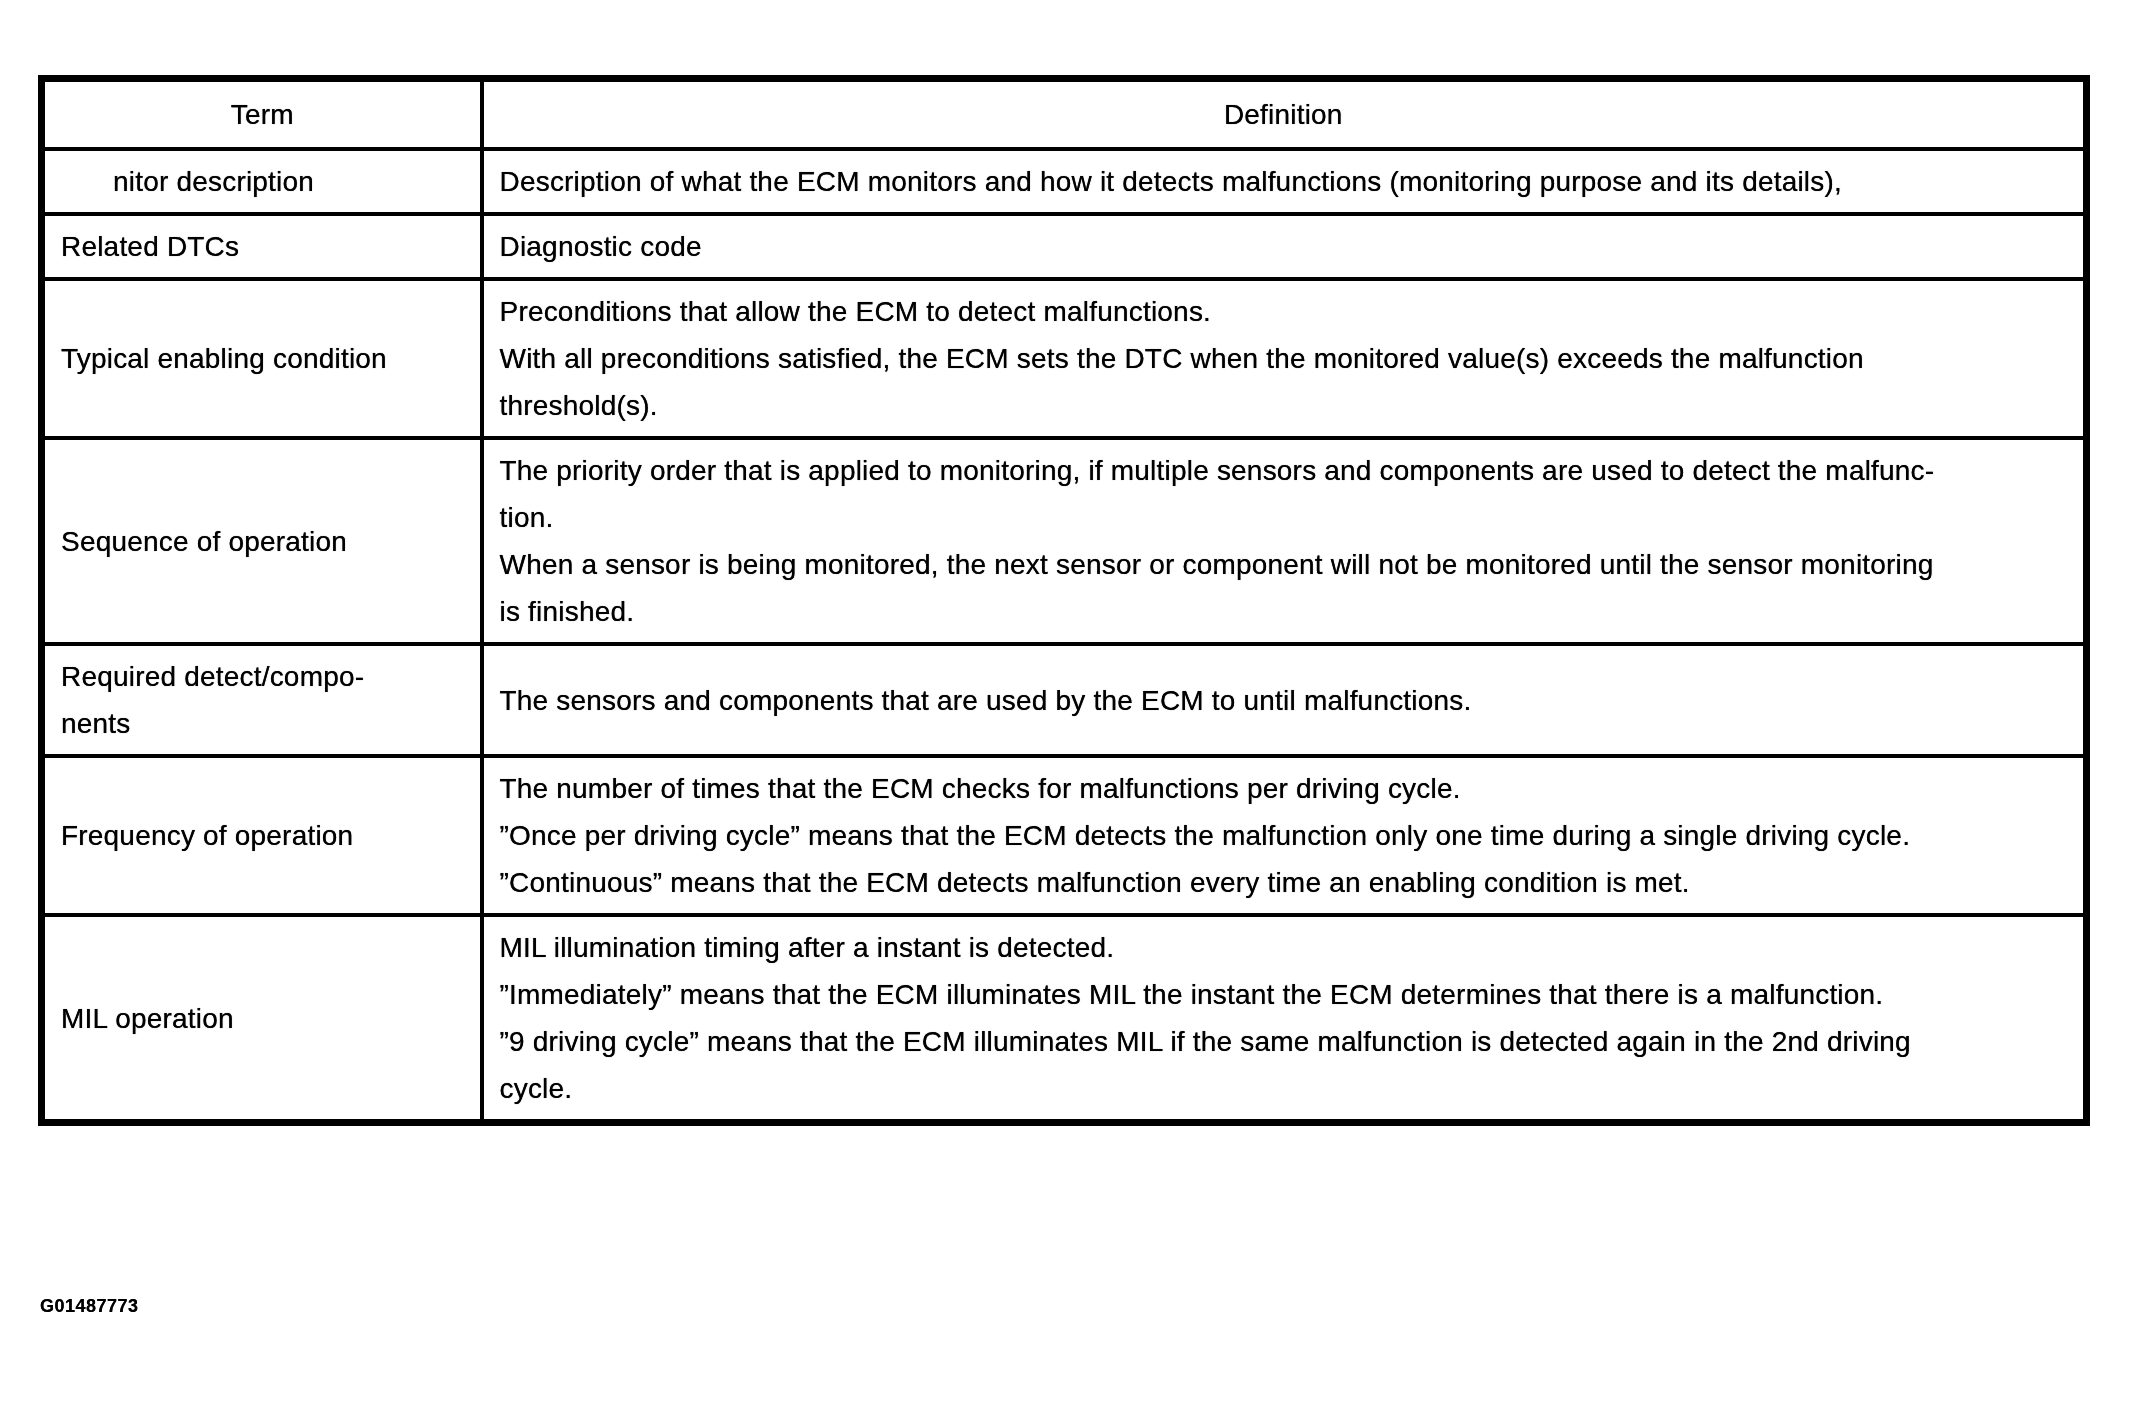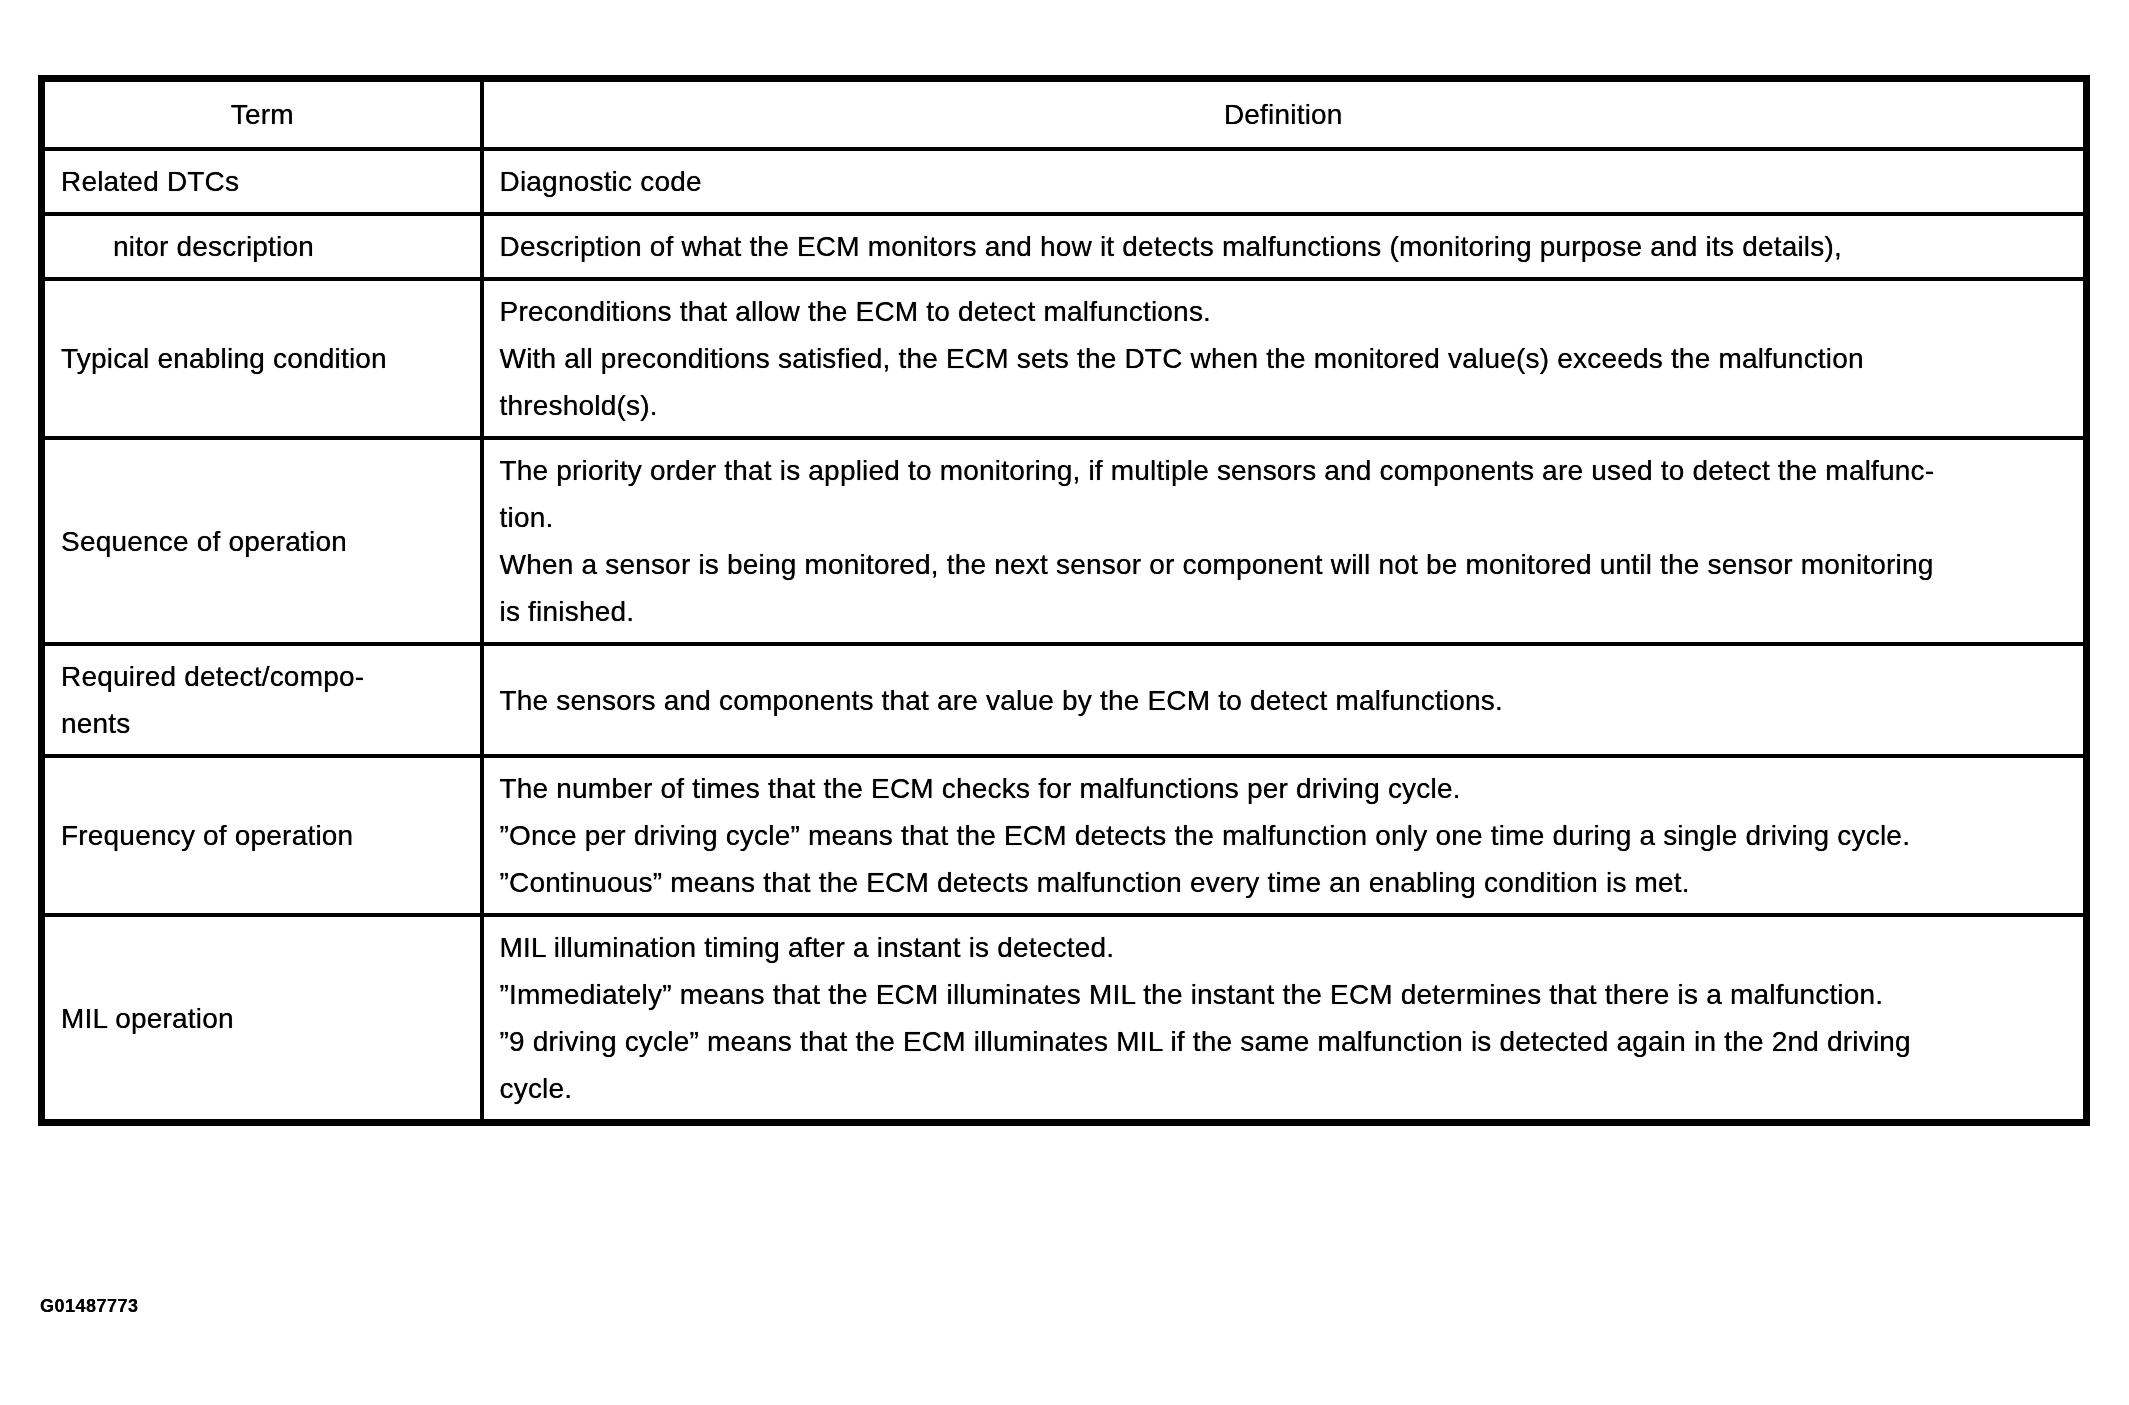--- a/index.html
+++ b/index.html
@@ -72,33 +72,33 @@
       <col class="col-def">
     </colgroup>
     <thead>
       <tr>
         <th>Term</th>
         <th>Definition</th>
       </tr>
     </thead>
     <tbody>
         <tr>
+          <td class="term indent">
+            <div class="line">nitor description</div>
+          </td>
+          <td class="def">
+            <div class="line">Description of what the ECM monitors and how it detects malfunctions (monitoring purpose and its details),</div>
+          </td>
+        </tr>
+        <tr>
           <td class="term">
             <div class="line">Related DTCs</div>
           </td>
           <td class="def">
             <div class="line">Diagnostic code</div>
-          </td>
-        </tr>
-        <tr>
-          <td class="term indent">
-            <div class="line">nitor description</div>
-          </td>
-          <td class="def">
-            <div class="line">Description of what the ECM monitors and how it detects malfunctions (monitoring purpose and its details),</div>
           </td>
         </tr>
         <tr>
           <td class="term">
             <div class="line">Typical enabling condition</div>
           </td>
           <td class="def">
             <div class="line">Preconditions that allow the ECM to detect malfunctions.</div>
             <div class="line">With all preconditions satisfied, the ECM sets the DTC when the monitored value(s) exceeds the malfunction</div>
             <div class="line">threshold(s).</div>
@@ -114,21 +114,21 @@
             <div class="line">When a sensor is being monitored, the next sensor or component will not be monitored until the sensor monitoring</div>
             <div class="line">is finished.</div>
           </td>
         </tr>
         <tr>
           <td class="term">
             <div class="line">Required detect/compo-</div>
             <div class="line">nents</div>
           </td>
           <td class="def">
-            <div class="line">The sensors and components that are value by the ECM to detect malfunctions.</div>
+            <div class="line">The sensors and components that are used by the ECM to until malfunctions.</div>
           </td>
         </tr>
         <tr>
           <td class="term">
             <div class="line">Frequency of operation</div>
           </td>
           <td class="def">
             <div class="line">The number of times that the ECM checks for malfunctions per driving cycle.</div>
             <div class="line">”Once per driving cycle” means that the ECM detects the malfunction only one time during a single driving cycle.</div>
             <div class="line">”Continuous” means that the ECM detects malfunction every time an enabling condition is met.</div>

